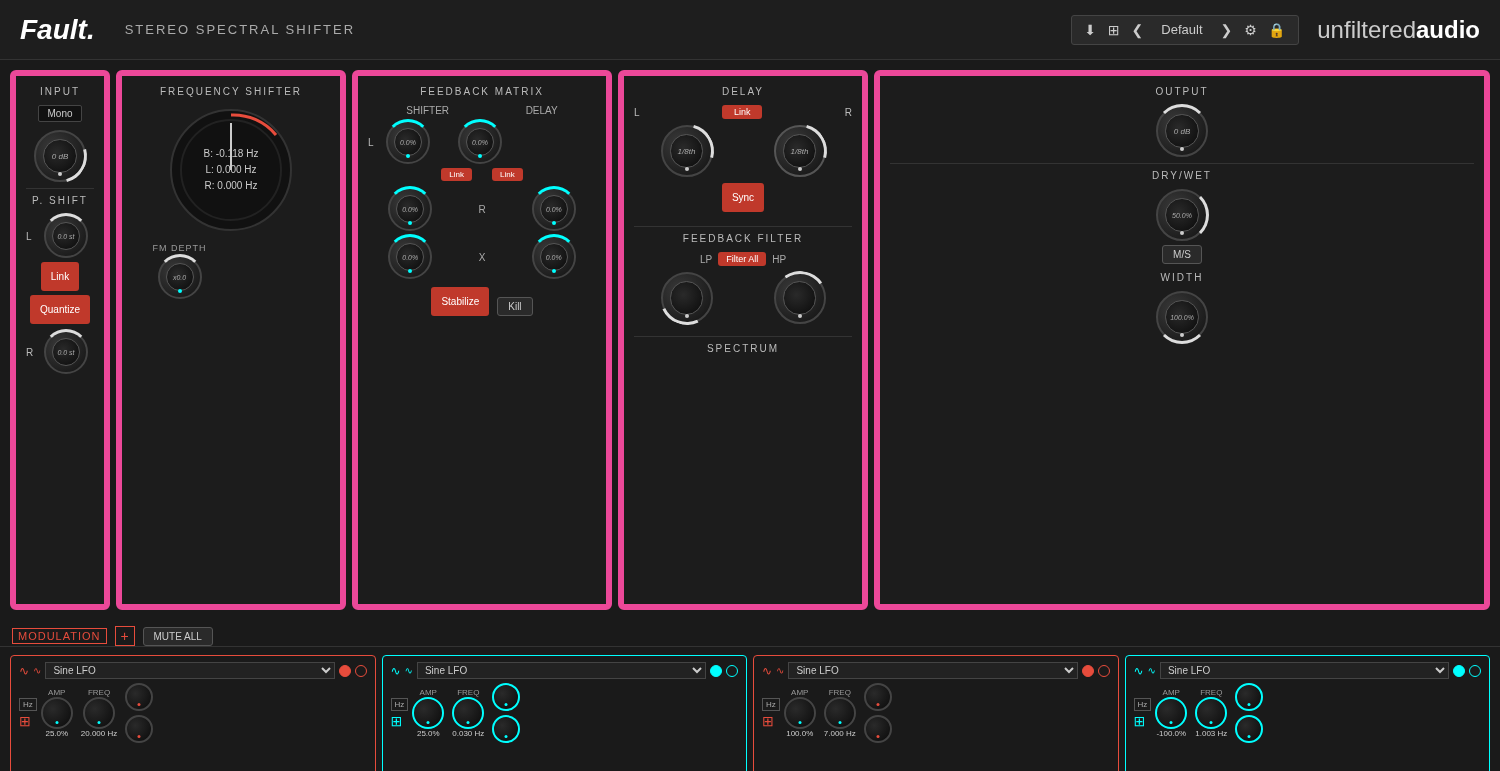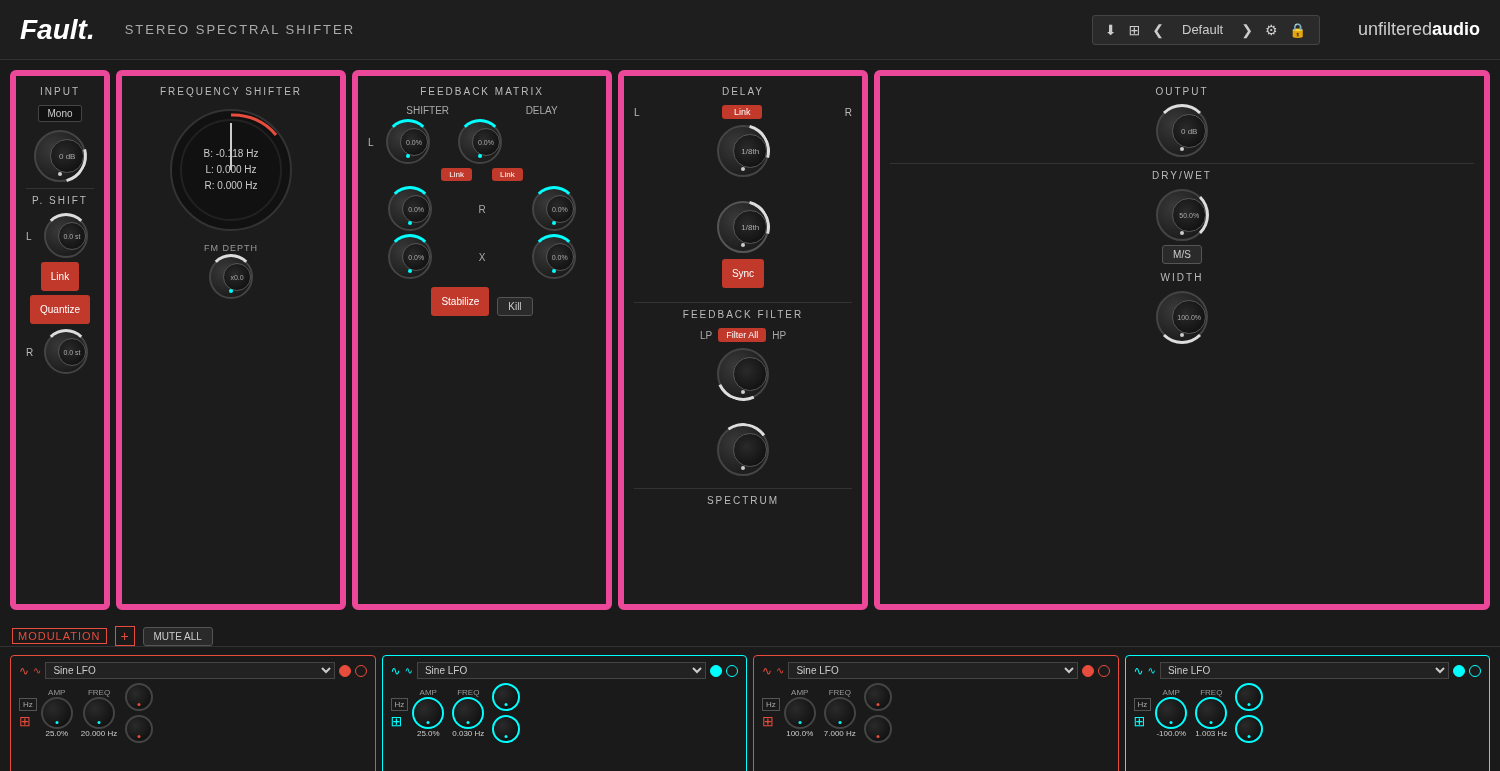--- a/index.html
+++ b/index.html
@@ -49,23 +49,23 @@
       font-size: 14px;
       cursor: pointer;
       padding: 2px 4px;
     }
     .preset-name {
       color: #ccc;
       font-size: 13px;
       padding: 0 10px;
     }
     .brand-unfiltered {
-      font-size: 18px;
+      font-size: 24px;
       color: #ccc;
-      margin-left: 28px;
+      margin-left: 8px;
     }
     .brand-unfiltered strong { color: #fff; font-weight: 900; }
 
     
     .main-area {
       display: flex;
       padding: 10px;
       gap: 6px;
       height: 560px;
     }
@@ -90,21 +90,22 @@
     }
     .knob {
       width: 52px;
       height: 52px;
       border-radius: 50%;
       background: radial-gradient(circle at 35% 35%, #3a3a3a, #111);
       border: 2px solid #444;
       position: relative;
       display: flex;
       align-items: center;
-      justify-content: flex-end;
+      justify-content: center;
+      font-style: italic;
     }
     .knob-inner {
       width: 70%;
       height: 70%;
       border-radius: 50%;
       background: radial-gradient(circle at 40% 40%, #2a2a2a, #0a0a0a);
       border: 1px solid #555;
       display: flex;
       align-items: center;
       justify-content: center;
@@ -324,22 +325,22 @@
       color: #999;
     }
 
     .main-content {
       position: relative;
     }
 
     
     .two-col {
       display: grid;
-      grid-template-columns: 1fr;
-      gap: 24px;
+      grid-template-columns: 1fr 1fr;
+      gap: 8px;
       width: 100%;
     }
     .three-col {
       display: grid;
       grid-template-columns: 1fr 1fr 1fr;
       gap: 6px;
       width: 100%;
     }
 
     .knob-wrap {

